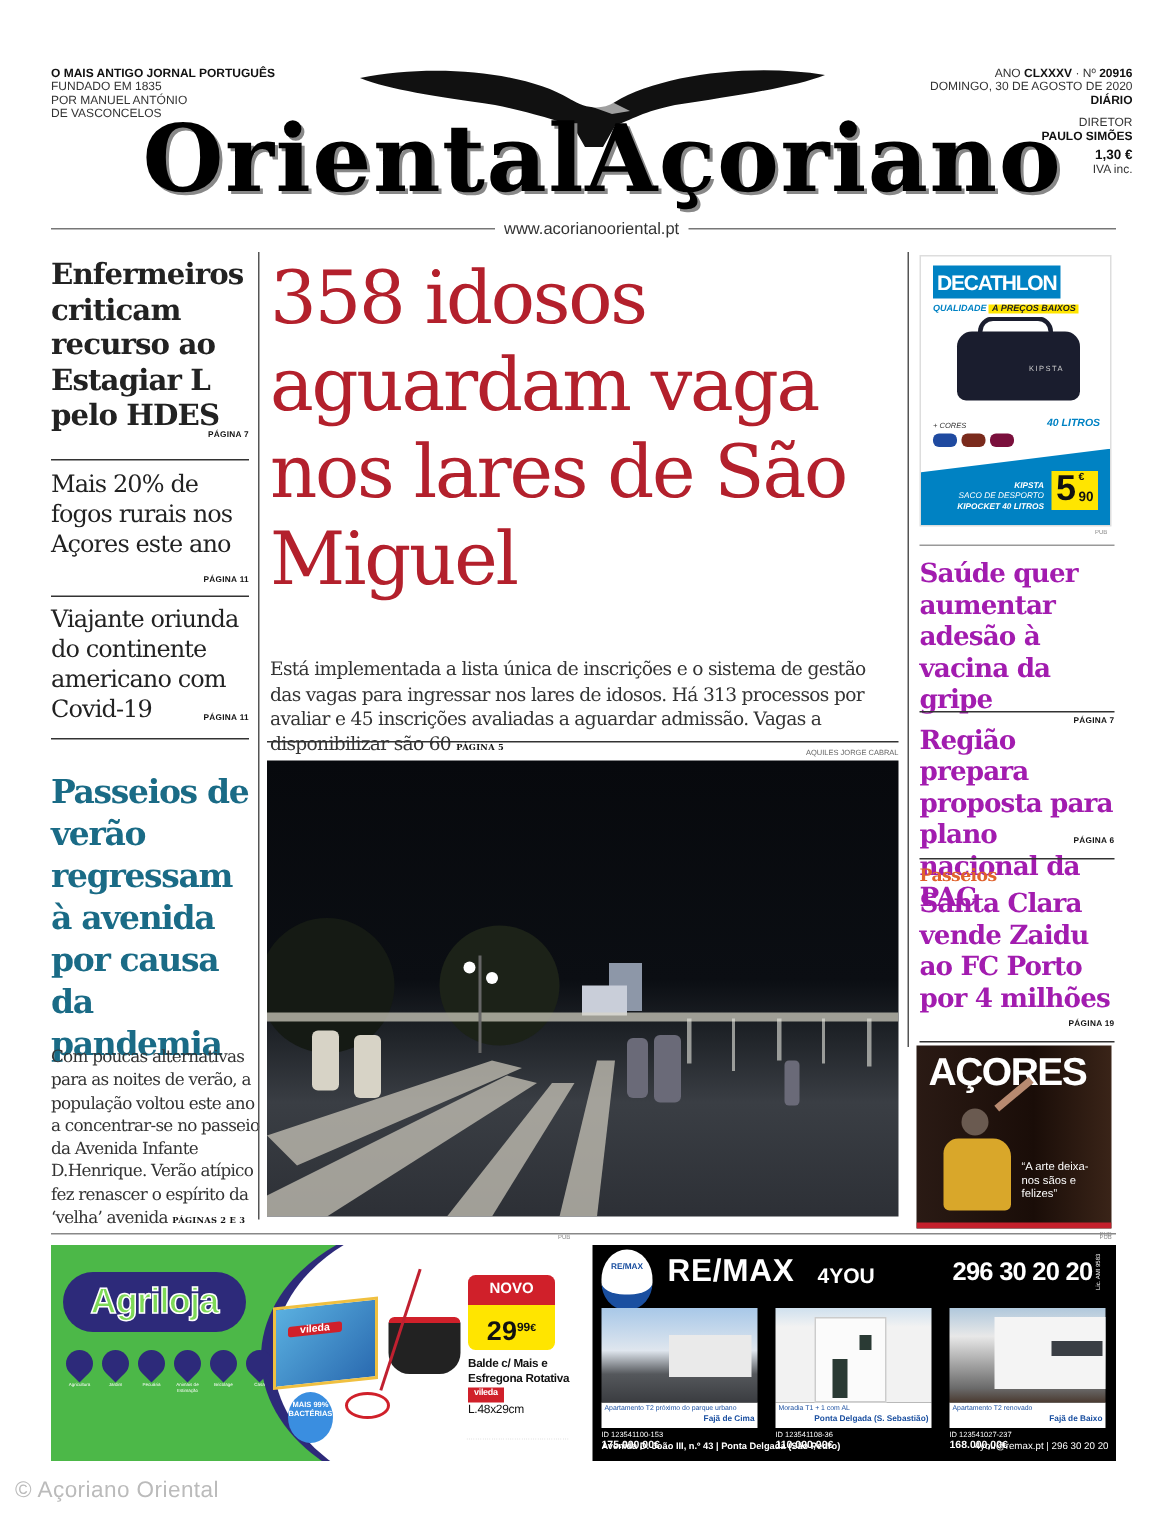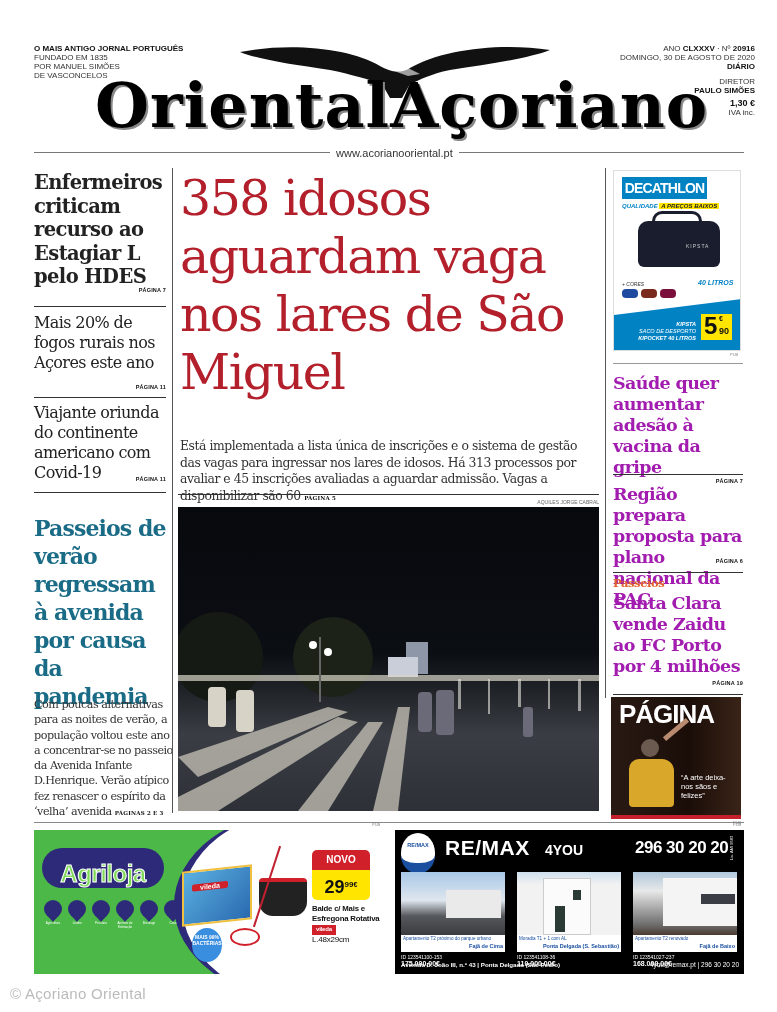--- a/index.html
+++ b/index.html
@@ -26,21 +26,21 @@
 .ad{overflow:hidden}
 .pill{border-radius:14px}
 </style>
 </head>
 <body>
 
 <header>
   <div class="abs tagline" style="left:34px;top:44px;width:150px">
     <b>O MAIS ANTIGO JORNAL PORTUGUÊS</b>
     <span>FUNDADO EM 1835</span>
-    <span>POR MANUEL SIMÕES</span>
+    <span>POR MANUEL ANTÓNIO</span>
     <span>DE VASCONCELOS</span>
   </div>
 
   <svg class="abs eagle" viewBox="0 0 330 60">
     <path d="M10 12 C60 2,120 8,150 26 C160 32,170 34,180 28 C210 10,270 2,320 10 C300 18,260 24,220 30 C200 34,190 40,180 44 L172 58 L160 58 L152 44 C140 40,120 34,100 30 C60 24,30 20,10 12 Z" fill="#111"></path>
     <path d="M150 26 C160 22,170 22,178 28 L190 34 L178 36 Z" fill="#fff" opacity="0.6"></path>
   </svg>
 
   <div class="abs masthead">
     <span>Oriental</span>
@@ -173,36 +173,36 @@
   <div class="abs rule" style="left:613px;top:572px;width:130px"></div>
 
   <article class="abs" style="left:613px;top:576px;width:130px">
     <div style="font-family:'DejaVu Serif',serif;font-size:11.5px;color:#e0622c;font-weight:700;letter-spacing:-0.4px">Passeios</div>
     <h2 class="rhead" style="margin-top:3px">Santa Clara vende Zaidu ao FC Porto por 4 milhões</h2>
     <div class="pg" style="text-align:right;margin-top:3px">PÁGINA 19</div>
   </article>
   <div class="abs rule" style="left:613px;top:694px;width:130px"></div>
 
   <div class="abs ad" style="left:611px;top:697px;width:130px;height:122px;background:linear-gradient(90deg,#2a1a14 0%,#1a0d08 60%,#3a2418 100%)">
-    <div class="abs" style="left:8px;top:2px;font-size:26px;font-weight:700;color:#fff;letter-spacing:-1px">PÁGINA</div>
+    <div class="abs" style="left:8px;top:2px;font-size:26px;font-weight:700;color:#fff;letter-spacing:-1px">AÇORES</div>
     <div class="abs" style="left:30px;top:42px;width:18px;height:18px;border-radius:50%;background:#6a5a50"></div>
     <div class="abs" style="left:18px;top:62px;width:45px;height:48px;background:#d9a72a;border-radius:10px 12px 4px 4px"></div>
     <div class="abs" style="left:50px;top:30px;width:30px;height:5px;background:#b88a70;transform:rotate(-40deg)"></div>
     <div class="abs" style="left:70px;top:76px;width:52px;font-size:7.5px;line-height:9px;color:#fff">“A arte deixa-nos sãos e felizes”</div>
     <div class="abs" style="left:0;top:118px;width:130px;height:4px;background:#c4202c"></div>
   </div>
   <div class="abs" style="left:733px;top:820px;font-size:4px;color:#888">PUB</div>
 </section>
 
 <div class="abs rule" style="left:34px;top:822px;width:710px;background:#888"></div>
 
 <div class="abs" style="left:372px;top:822px;font-size:4px;color:#888">PUB</div>
 <div class="abs ad" style="left:34px;top:830px;width:348px;height:144px;background:#4cb848">
   <div class="abs" style="left:140px;top:-20px;width:260px;height:190px;background:#fff;border-radius:50% 0 0 50%;border-left:8px solid #2d2a7a"></div>
-  <div class="abs pill" style="left:8px;top:18px;width:122px;height:40px;background:#2d2a7a;border-radius:20px;display:flex;align-items:flex-end;justify-content:center">
+  <div class="abs pill" style="left:8px;top:18px;width:122px;height:40px;background:#2d2a7a;border-radius:20px;display:flex;align-items:center;justify-content:center">
     <span style="color:#7ed957;font-weight:700;font-size:24px;-webkit-text-stroke:1px #fff;letter-spacing:-0.5px">Agriloja</span>
   </div>
   <div class="abs" style="left:10px;top:70px;display:flex;gap:6px">
     <div style="text-align:center;width:18px">
         <div style="width:18px;height:18px;border-radius:50% 50% 50% 0;transform:rotate(-45deg);background:#2d2a7a"></div>
         <div style="font-size:3px;color:#fff;margin-top:3px">Agricultura</div>
       </div>
     <div style="text-align:center;width:18px">
         <div style="width:18px;height:18px;border-radius:50% 50% 50% 0;transform:rotate(-45deg);background:#2d2a7a"></div>
         <div style="font-size:3px;color:#fff;margin-top:3px">Jardim</div>

